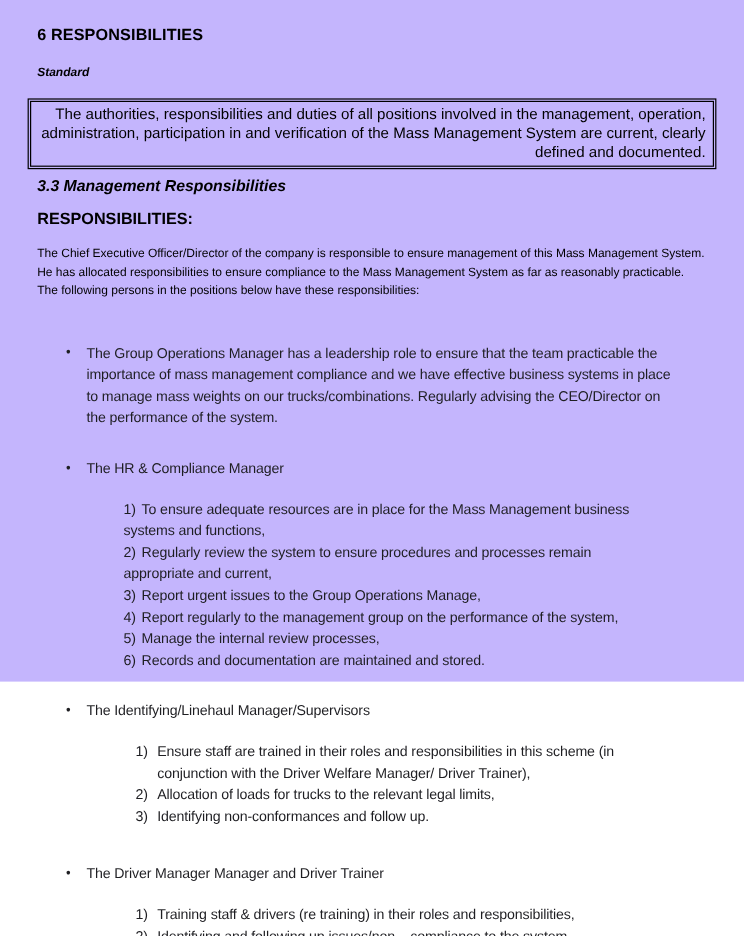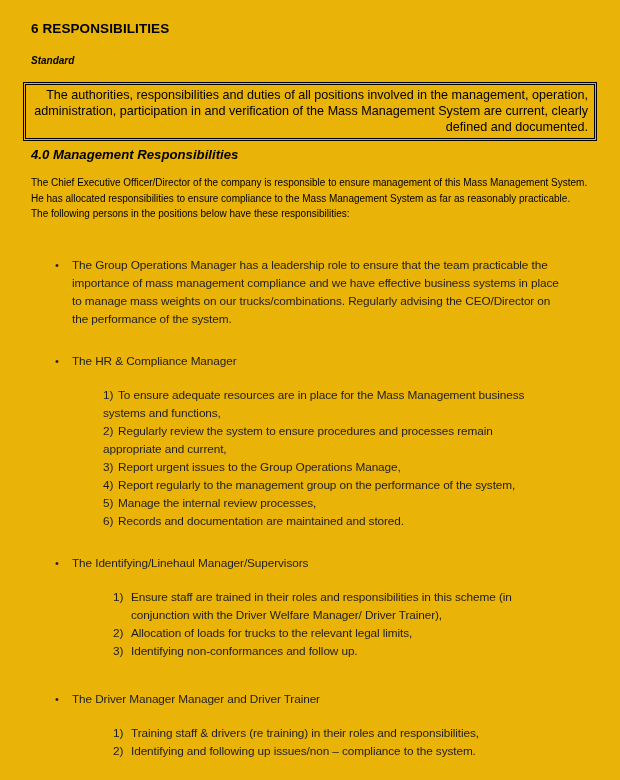--- a/index.html
+++ b/index.html
@@ -10,23 +10,23 @@
   body {
     width: 620px;
     height: 780px;
     overflow: hidden;
     font-family: "Liberation Sans", sans-serif;
     color: #000000;
   }
   .page {
     box-sizing: border-box;
     width: 620px;
-    height: 780px;
+    height: 568px;
     padding: 21px 31px 0 31px;
-    background: #eab308;
+    background: #c4b5fd;
   }
   .h-main {
     font-size: 13.5px;
     font-weight: bold;
     margin: 0 0 19px 0;
     letter-spacing: 0.1px;
   }
   .h-standard {
     font-size: 10px;
     font-weight: bold;
@@ -98,22 +98,23 @@
 <div class="page">
 
   <div class="h-main">6 RESPONSIBILITIES</div>
 
   <div class="h-standard">Standard</div>
 
   <div class="standard-box">
     <p>The authorities, responsibilities and duties of all positions involved in the management, operation, administration, participation in and verification of the Mass Management System are current, clearly defined and documented.</p>
   </div>
 
-  <div class="h-subsection">4.0 Management Responsibilities</div>
+  <div class="h-subsection">3.3 Management Responsibilities</div>
 
+  <div class="h-resp">RESPONSIBILITIES:</div>
 
   <p class="intro">The Chief Executive Officer/Director of the company is responsible to ensure management of this Mass Management System. He has allocated responsibilities to ensure compliance to the Mass Management System as far as reasonably practicable. The following persons in the positions below have these responsibilities:</p>
 
   <div class="roles">
       <div class="role">
         <div class="role-row">
           <span class="bullet">•</span>
           <div class="role-text">The Group Operations Manager has a leadership role to ensure that the team practicable the importance of mass management compliance and we have effective business systems in place to manage mass weights on our trucks/combinations. Regularly advising the CEO/Director on the performance of the system.</div>
         </div>
       </div>

